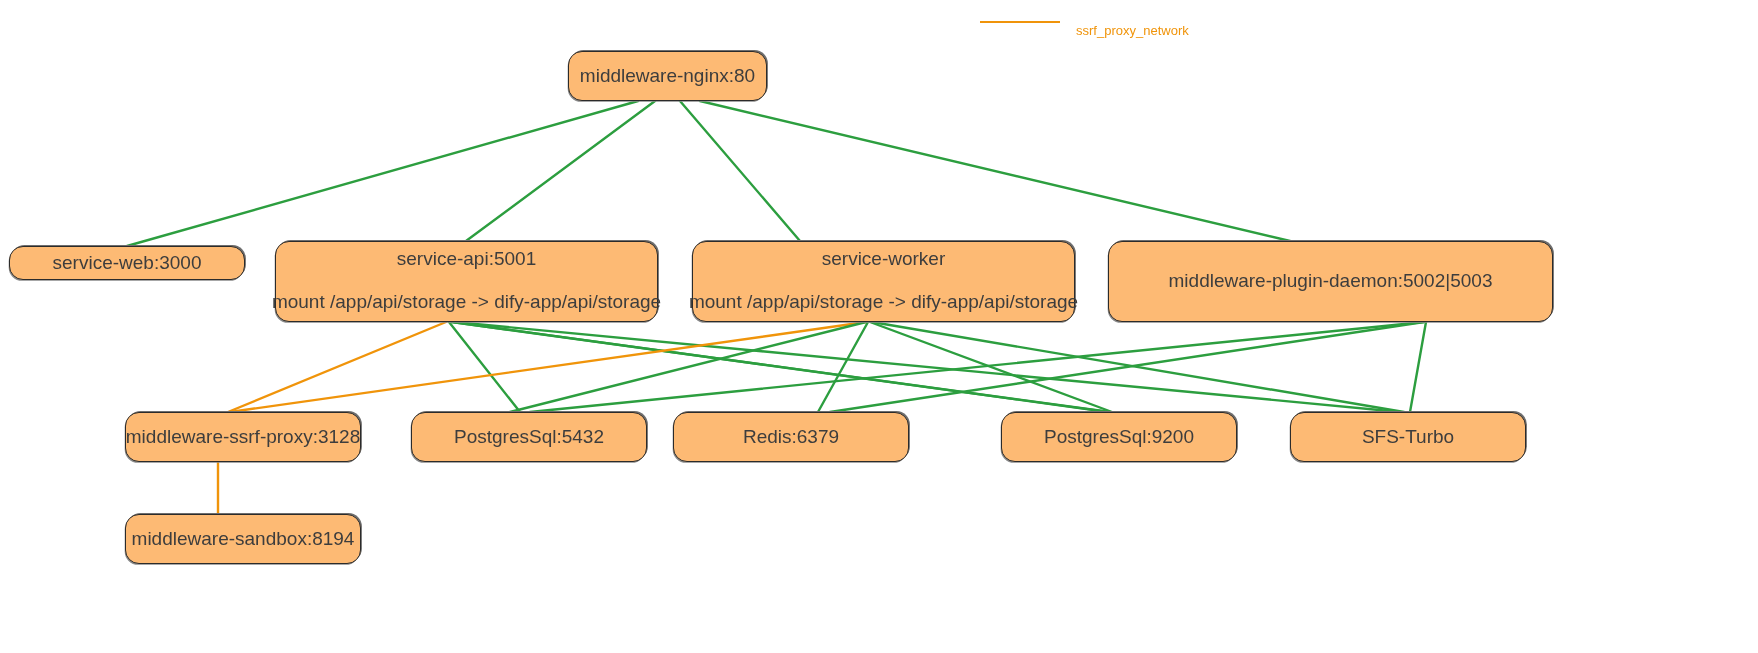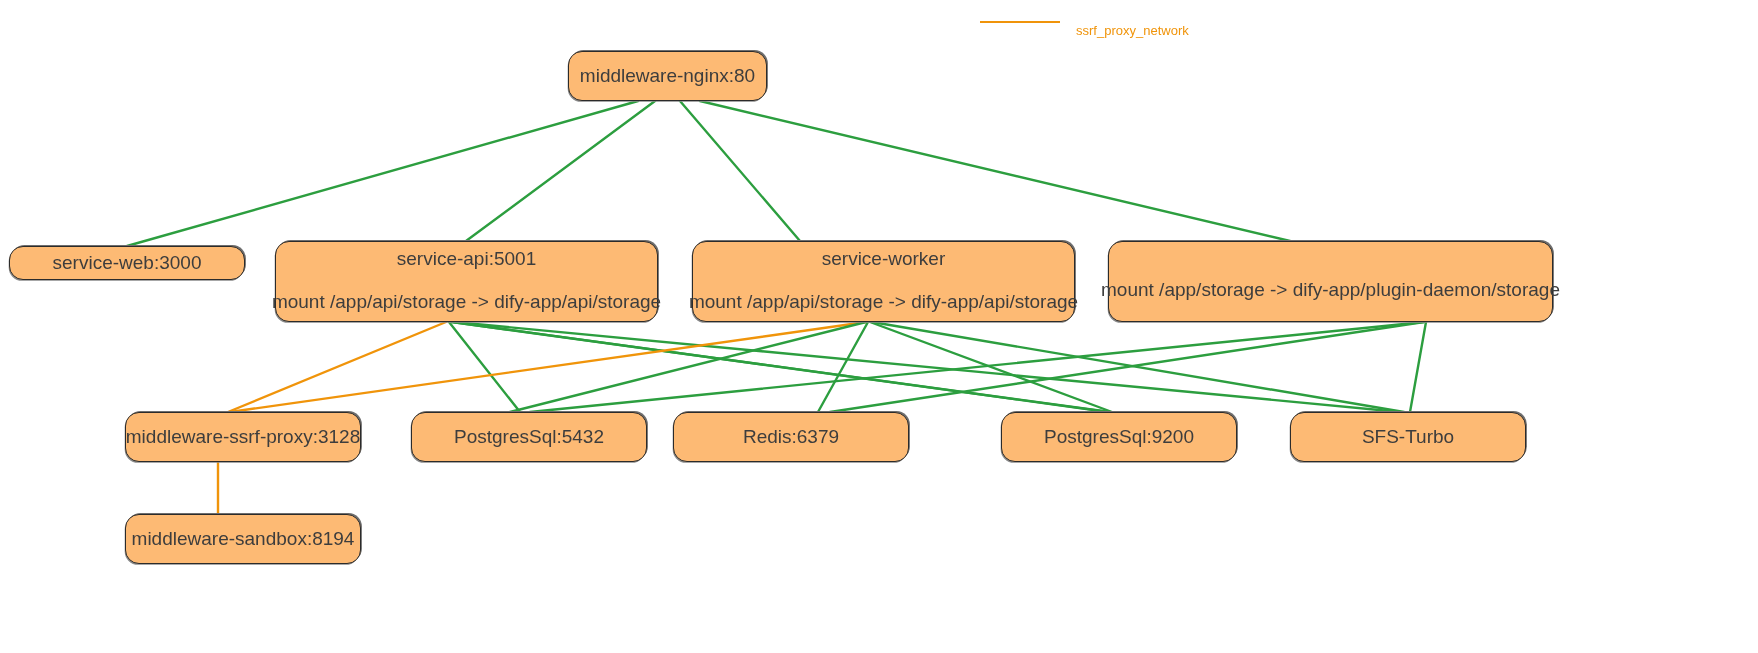--- a/index.html
+++ b/index.html
@@ -109,21 +109,21 @@
       </div>
       <div class="node tall" style="left: 275px; top: 241px; width: 383px; height: 81px; border-color: rgb(43, 43, 43); color: rgb(61, 61, 61);">
         <div class="node-title">service-api:5001</div>
         <div class="node-sub">mount /app/api/storage -&gt; dify-app/api/storage</div>
       </div>
       <div class="node tall" style="left: 692px; top: 241px; width: 383px; height: 81px; border-color: rgb(43, 43, 43); color: rgb(61, 61, 61);">
         <div class="node-title">service-worker</div>
         <div class="node-sub">mount /app/api/storage -&gt; dify-app/api/storage</div>
       </div>
       <div class="node tall" style="left: 1108px; top: 241px; width: 445px; height: 81px; border-color: rgb(43, 43, 43); color: rgb(61, 61, 61);">
-        <div class="node-sub">mount /app/storage -&gt; dify-app/plugin-daemon/storage</div>
+        <div class="node-title">middleware-plugin-daemon:5002|5003</div>
       </div>
       <div class="node" style="left: 125px; top: 412px; width: 236px; height: 50px; border-color: rgb(43, 43, 43); color: rgb(61, 61, 61);">
         <div class="node-title">middleware-ssrf-proxy:3128</div>
       </div>
       <div class="node" style="left: 411px; top: 412px; width: 236px; height: 50px; border-color: rgb(43, 43, 43); color: rgb(61, 61, 61);">
         <div class="node-title">PostgresSql:5432</div>
       </div>
       <div class="node" style="left: 673px; top: 412px; width: 236px; height: 50px; border-color: rgb(43, 43, 43); color: rgb(61, 61, 61);">
         <div class="node-title">Redis:6379</div>
       </div>

